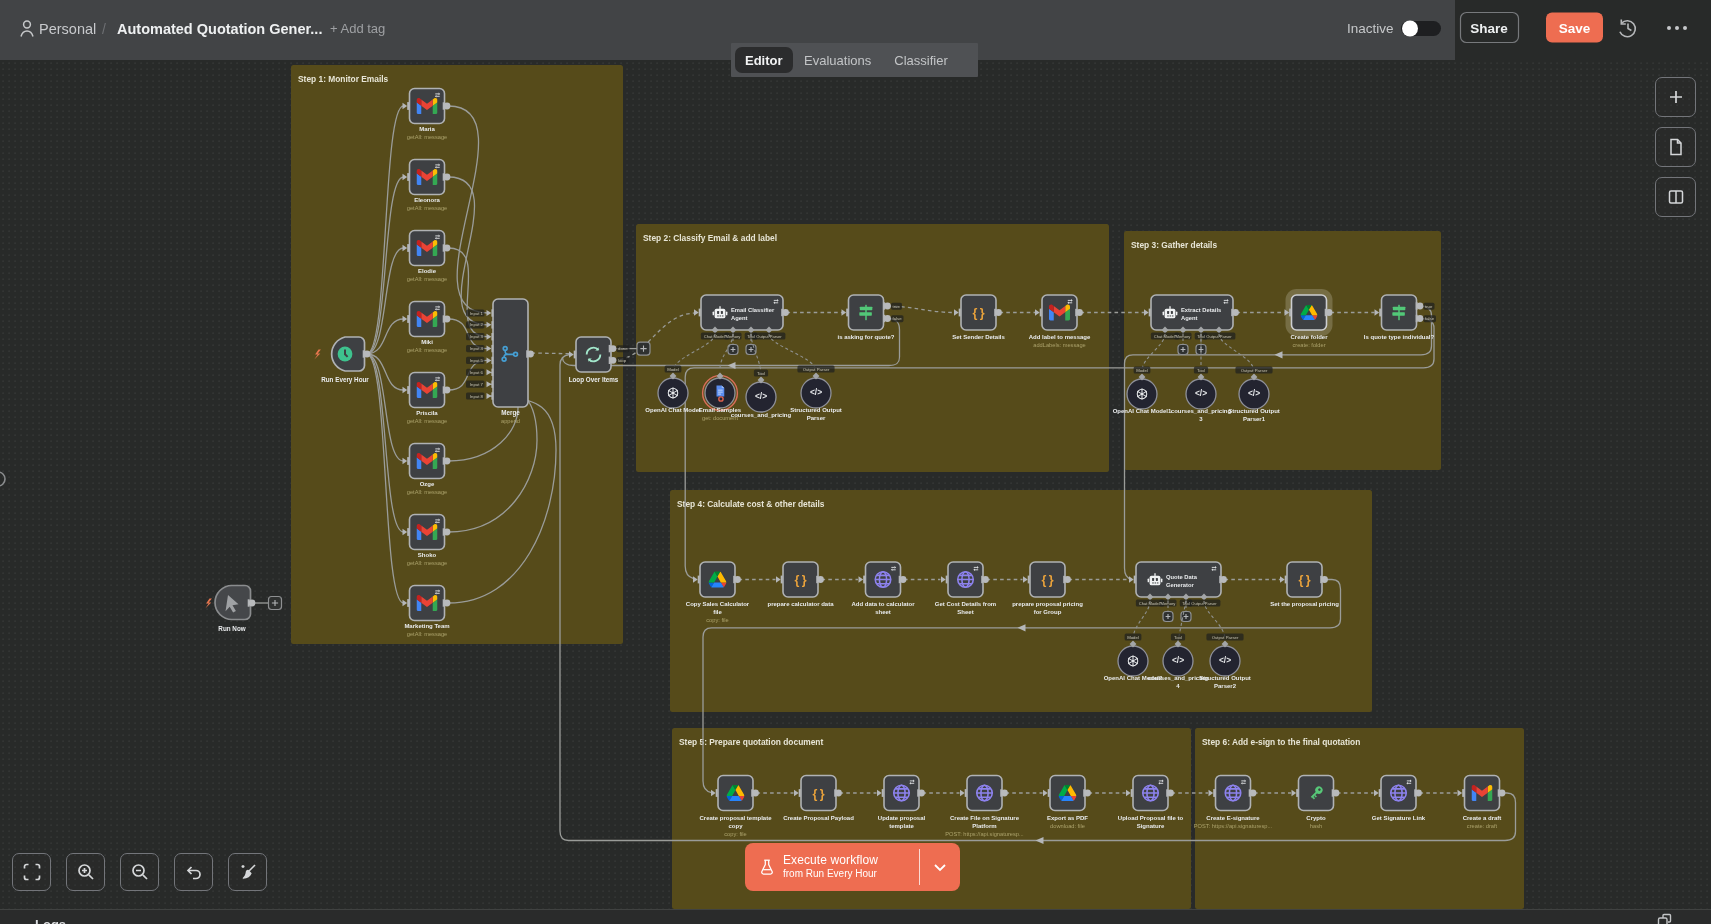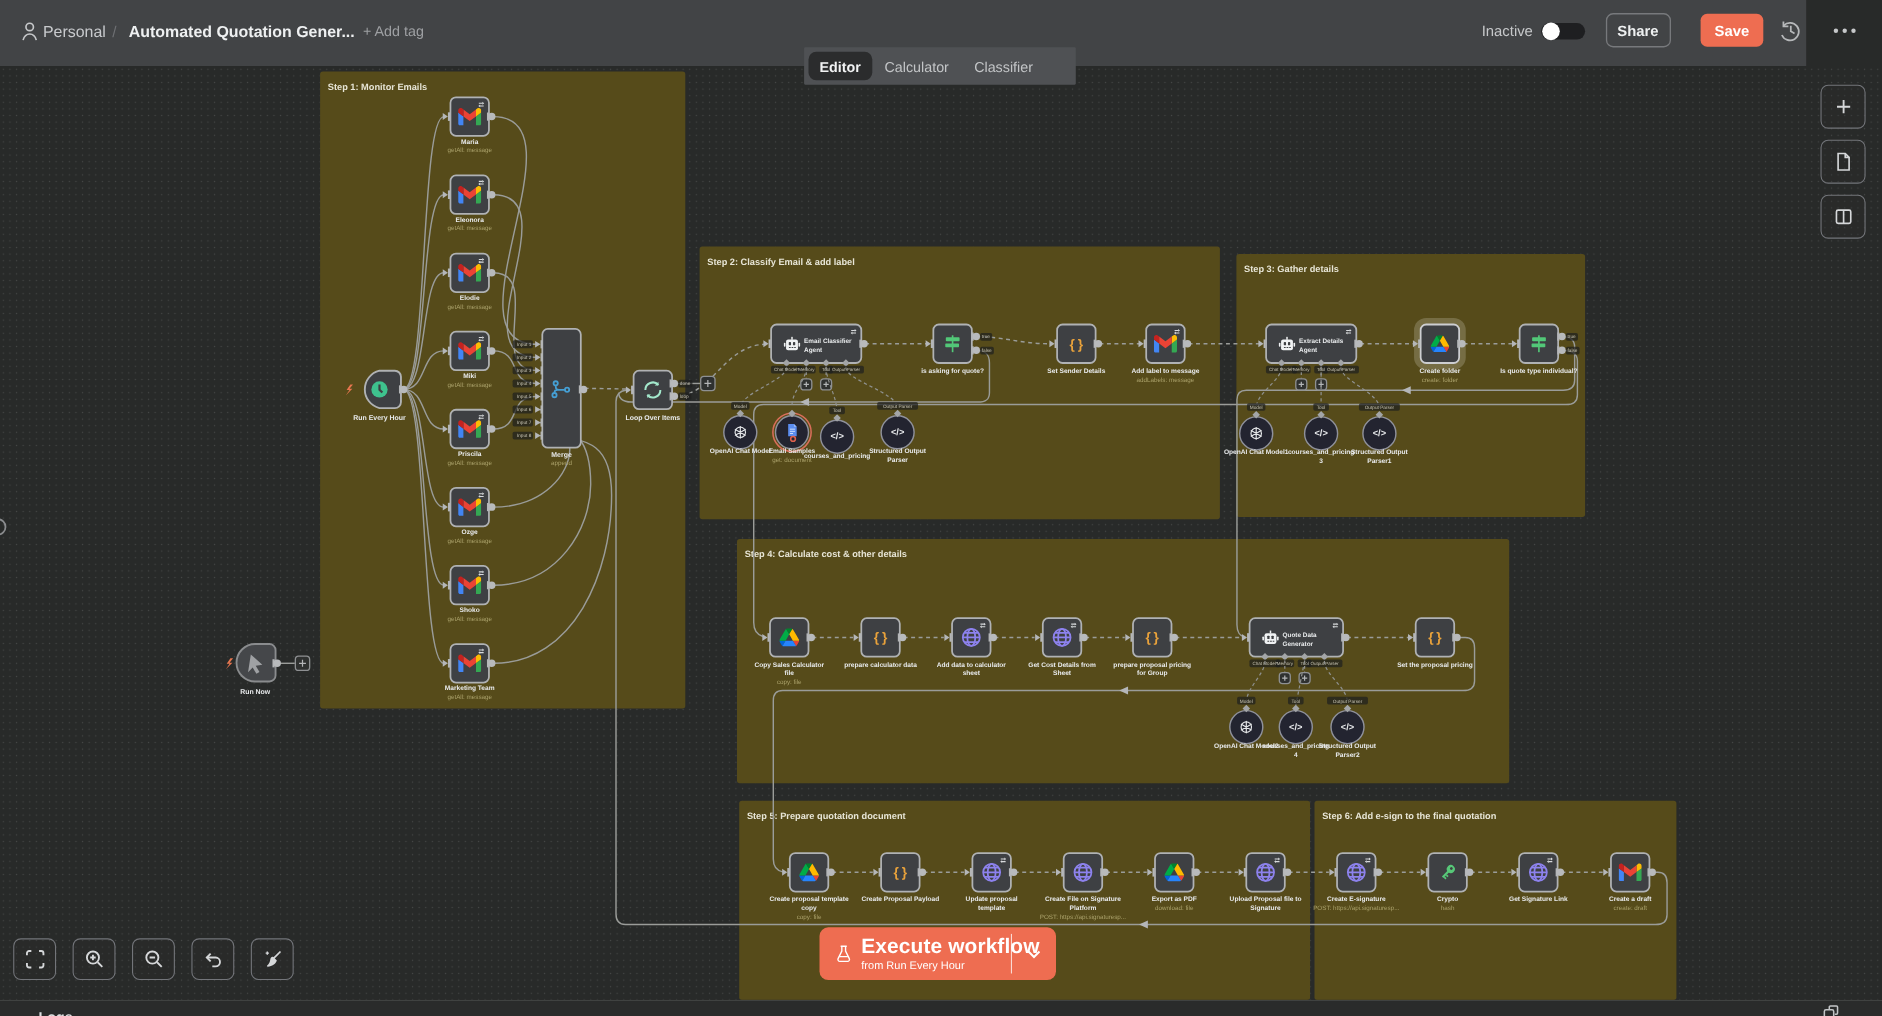--- a/index.html
+++ b/index.html
@@ -1,16 +1,16 @@
 <!DOCTYPE html>
 <html><head><meta charset="utf-8">
 <style>
 *{margin:0;padding:0;box-sizing:border-box}
 html,body{width:1711px;height:924px;overflow:hidden;background:#282a29;font-family:"Liberation Sans",sans-serif;position:relative}
-#hdr{position:absolute;left:0;top:0;width:1642px;height:60px;background:#424446;z-index:5}
+#hdr{position:absolute;left:0;top:0;width:1455px;height:60px;background:#424446;z-index:5}
 #cv{position:absolute;left:0;top:60px;z-index:1}
 .btn{position:absolute;border:1px solid #73757a;border-radius:7px;background:rgba(42,43,42,.25);display:flex;align-items:center;justify-content:center;z-index:6}
 #tabs{position:absolute;left:731px;top:43px;width:247px;height:34px;background:#4f5154;border-radius:1px;z-index:7;display:flex;align-items:center;padding:4px}
 #tabs .act{background:#2b2c2d;border-radius:7px;height:26px;padding:0 10px;color:#f2f3f4;font-weight:bold;font-size:13px;display:flex;align-items:center}
 #tabs .t{color:#c3c5c7;font-size:13px;padding:0 11.5px}
 #exec{position:absolute;left:745px;top:843px;width:215px;height:48px;background:#ee6d51;border-radius:8px;z-index:6;display:flex;align-items:center;color:#fff}
 #logs{position:absolute;left:0;top:909px;width:1711px;height:15px;background:#2a2b2b;border-top:1px solid #404241;z-index:8}
 </style></head>
 <body>
 <div id="hdr">
@@ -37,21 +37,21 @@
   </g>
   <g fill="#c6c8ca">
         <circle cx="1669" cy="28" r="2"></circle>
         <circle cx="1677" cy="28" r="2"></circle>
         <circle cx="1685" cy="28" r="2"></circle>
       </g>
  </svg>
 </div>
 <div id="tabs">
     <div class="act">Editor</div>
-    <div class="t">Calculator</div>
+    <div class="t">Evaluations</div>
     <div class="t">Classifier</div>
   </div>
 <svg id="cv" width="1711" height="849" viewBox="0 0 1711 849">
  <defs>
   <pattern id="dots" width="6" height="6" patternUnits="userSpaceOnUse">
    <rect width="6" height="6" fill="#282a29"></rect>
    <rect x="2.4" y="2.4" width="1.3" height="1.3" rx="0.65" fill="#444645"></rect>
   </pattern>
   <symbol id="gm" viewBox="0 0 49.4 37.25">
    <path fill="#4285f4" d="M3.36 37.25h7.86V18.16L0 9.74V33.9c0 1.85 1.5 3.35 3.36 3.35z"></path>
@@ -797,21 +797,21 @@
  </svg>
 </div>
 
 <div id="exec">
  <svg width="14" height="17" viewBox="0 0 14 17" style="margin-left:15px" fill="none" stroke="#fff" stroke-width="1.25">
   <path d="M4.2 1.2h5.6"></path>
   <path d="M5.3 1.2v4.4L1.9 12.5c-.55 1.15.3 2.5 1.6 2.5h7c1.3 0 2.15-1.35 1.6-2.5L8.7 5.6V1.2"></path>
   <path d="M3.2 10.7h7.6"></path>
  </svg>
  <div style="margin-left:9px;line-height:1.25">
-  <div style="font-size:19px;font-weight:bold;letter-spacing:.1px">Execute workflow</div>
+  <div style="font-size:12px;font-weight:normal;letter-spacing:.1px">Execute workflow</div>
   <div style="font-size:10px">from Run Every Hour</div>
  </div>
  <div style="position:absolute;left:174px;top:6px;bottom:6px;width:1px;background:rgba(255,255,255,.75)"></div>
  <svg width="14" height="9" viewBox="0 0 14 9" style="position:absolute;left:188px;top:20px" fill="none" stroke="#fff" stroke-width="1.8">
       <path d="M2 2l5 5 5-5"></path>
     </svg>
 </div>
 <div id="logs">
  <div style="position:absolute;left:35px;top:7px;font-size:13px;font-weight:bold;color:#dcdee0">Logs</div>
  <svg width="15" height="15" viewBox="0 0 15 15" style="position:absolute;left:1657px;top:3px" fill="none" stroke="#c3c5c7" stroke-width="1.4">

